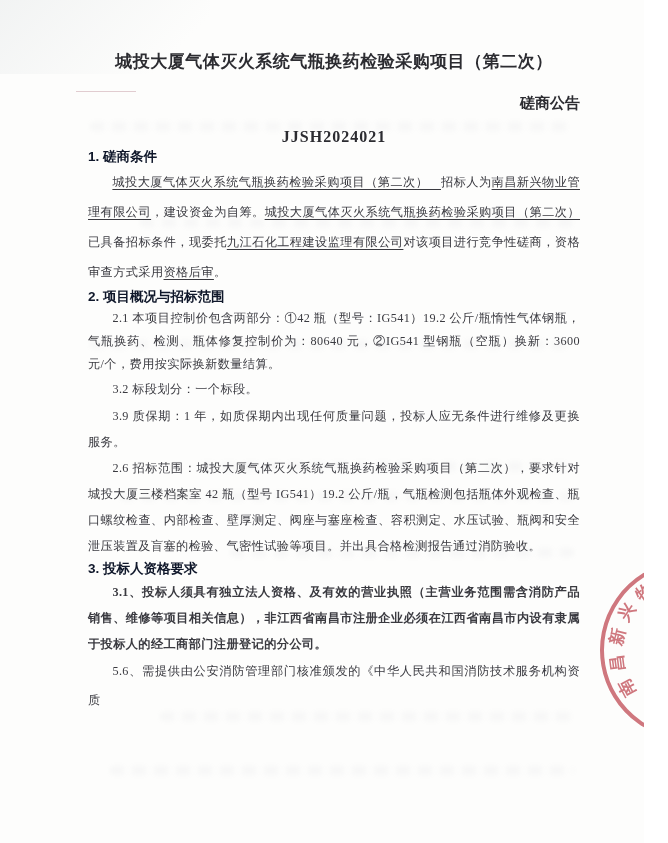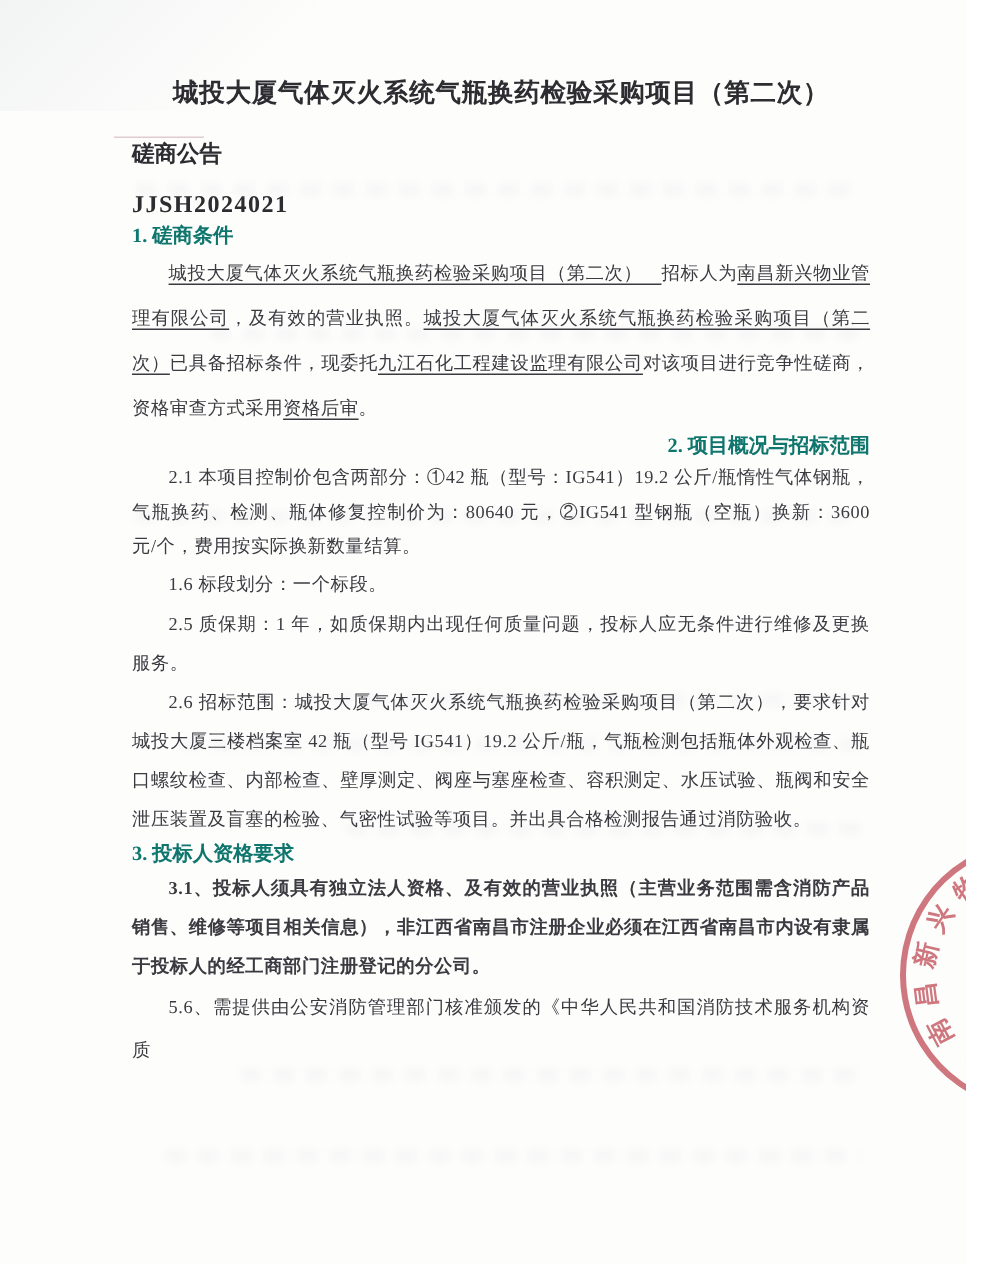--- a/index.html
+++ b/index.html
@@ -18,30 +18,30 @@
   .ghosts{position:absolute;inset:0;pointer-events:none;}
   .ghost{position:absolute;left:90px;right:70px;height:9px;border-radius:4px;
       background:repeating-linear-gradient(90deg,#9aa0a8 0 14px,transparent 14px 22px);
       filter:blur(2.5px);opacity:.055;}
 
   
   .content{position:absolute;left:88px;top:0;width:492px;}
 
   .doc-title{margin:50px 0 0;text-align:center;font-size:17px;line-height:24px;
       font-weight:bold;letter-spacing:.5px;color:#2c2c31;}
-  .doc-subtitle{margin:19px 0 0;text-align:left;font-size:15px;line-height:21px;
+  .doc-subtitle{margin:19px 0 0;text-align:right;font-size:15px;line-height:21px;
       font-weight:bold;color:#2c2c31;}
-  .doc-code{margin:13px 0 0;text-align:left;font-size:16px;line-height:20px;
+  .doc-code{margin:13px 0 0;text-align:center;font-size:16px;line-height:20px;
       font-weight:bold;letter-spacing:1px;color:#2c2c31;}
 
-  h3.sec-h{font-family:Liberation Serif, serif;
-      font-size:13.5px;line-height:20px;font-weight:bold;color:#0f766e;
+  h3.sec-h{font-family:Liberation Sans, sans-serif;
+      font-size:13.5px;line-height:20px;font-weight:bold;color:#0f172a;
       margin:0;padding:0;}
   .h1{margin-top:51px;}
-  .h2{margin-top:13px;text-align:right;}
+  .h2{margin-top:13px;}
   .h3{margin-top:17px;}
 
   p.body{margin:0;text-indent:2em;text-align:justify;font-size:12.2px;
       letter-spacing:.4px;color:#3a3a40;}
   .p1{margin-top:15px;line-height:30px;}
   .p21{margin-top:11px;line-height:23px;}
   .item{margin-top:1px;line-height:27px;}
   .p25{line-height:26px;}
   .p26{line-height:26px;}
   .p31{margin-top:11px;line-height:26px;font-weight:bold;}
@@ -71,26 +71,26 @@
     <div class="ghost" style="top:766px;left:110px;"></div>
   </div>
 
   <div class="content">
 
     <h1 class="doc-title">城投大厦气体灭火系统气瓶换药检验采购项目（第二次）</h1>
     <h2 class="doc-subtitle">磋商公告</h2>
     <h2 class="doc-code">JJSH2024021</h2>
 
     <h3 class="sec-h h1">1. 磋商条件</h3>
-    <p class="body p1"><span class="u">城投大厦气体灭火系统气瓶换药检验采购项目（第二次）　</span><span>招标人为</span><span class="u">南昌新兴物业管理有限公司</span><span>，及有效的营业执照。</span><span class="u">城投大厦气体灭火系统气瓶换药检验采购项目（第二次）</span><span>已具备招标条件，现委托</span><span class="u">九江石化工程建设监理有限公司</span><span>对该项目进行竞争性磋商，资格审查方式采用</span><span class="u">资格后审</span><span>。</span></p>
+    <p class="body p1"><span class="u">城投大厦气体灭火系统气瓶换药检验采购项目（第二次）　</span><span>招标人为</span><span class="u">南昌新兴物业管理有限公司</span><span>，建设资金为自筹。</span><span class="u">城投大厦气体灭火系统气瓶换药检验采购项目（第二次）</span><span>已具备招标条件，现委托</span><span class="u">九江石化工程建设监理有限公司</span><span>对该项目进行竞争性磋商，资格审查方式采用</span><span class="u">资格后审</span><span>。</span></p>
 
     <h3 class="sec-h h2">2. 项目概况与招标范围</h3>
     <p class="body p21">2.1 本项目控制价包含两部分：①42 瓶（型号：IG541）19.2 公斤/瓶惰性气体钢瓶，气瓶换药、检测、瓶体修复控制价为：80640 元，②IG541 型钢瓶（空瓶）换新：3600 元/个，费用按实际换新数量结算。</p>
-    <p class="body item">1.6 标段划分：一个标段。</p>
-    <p class="body item p25">2.5 质保期：1 年，如质保期内出现任何质量问题，投标人应无条件进行维修及更换服务。</p>
+    <p class="body item">3.2 标段划分：一个标段。</p>
+    <p class="body item p25">3.9 质保期：1 年，如质保期内出现任何质量问题，投标人应无条件进行维修及更换服务。</p>
     <p class="body item p26">2.6 招标范围：城投大厦气体灭火系统气瓶换药检验采购项目（第二次），要求针对城投大厦三楼档案室 42 瓶（型号 IG541）19.2 公斤/瓶，气瓶检测包括瓶体外观检查、瓶口螺纹检查、内部检查、壁厚测定、阀座与塞座检查、容积测定、水压试验、瓶阀和安全泄压装置及盲塞的检验、气密性试验等项目。并出具合格检测报告通过消防验收。</p>
 
     <h3 class="sec-h h3">3. 投标人资格要求</h3>
     <p class="body p31">3.1、投标人须具有独立法人资格、及有效的营业执照（主营业务范围需含消防产品销售、维修等项目相关信息），非江西省南昌市注册企业必须在江西省南昌市内设有隶属于投标人的经工商部门注册登记的分公司。</p>
     <p class="body p32">5.6、需提供由公安消防管理部门核准颁发的《中华人民共和国消防技术服务机构资质</p>
 
   </div>
 
   <svg class="stamp" viewBox="0 0 210 210" xmlns="http://www.w3.org/2000/svg">
     <defs>

